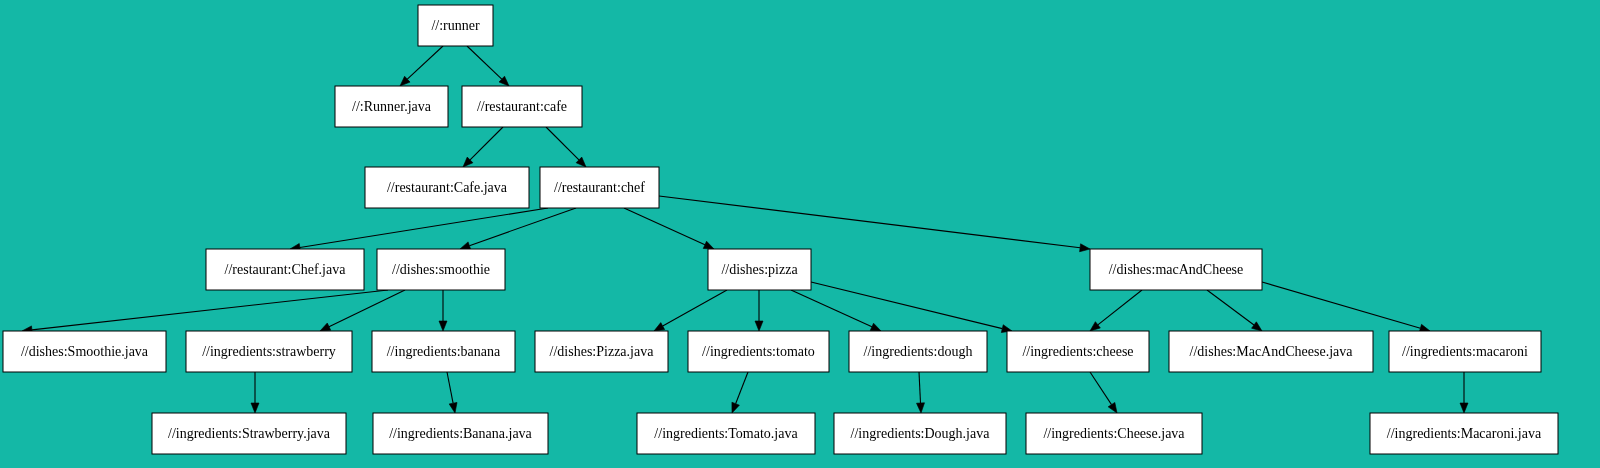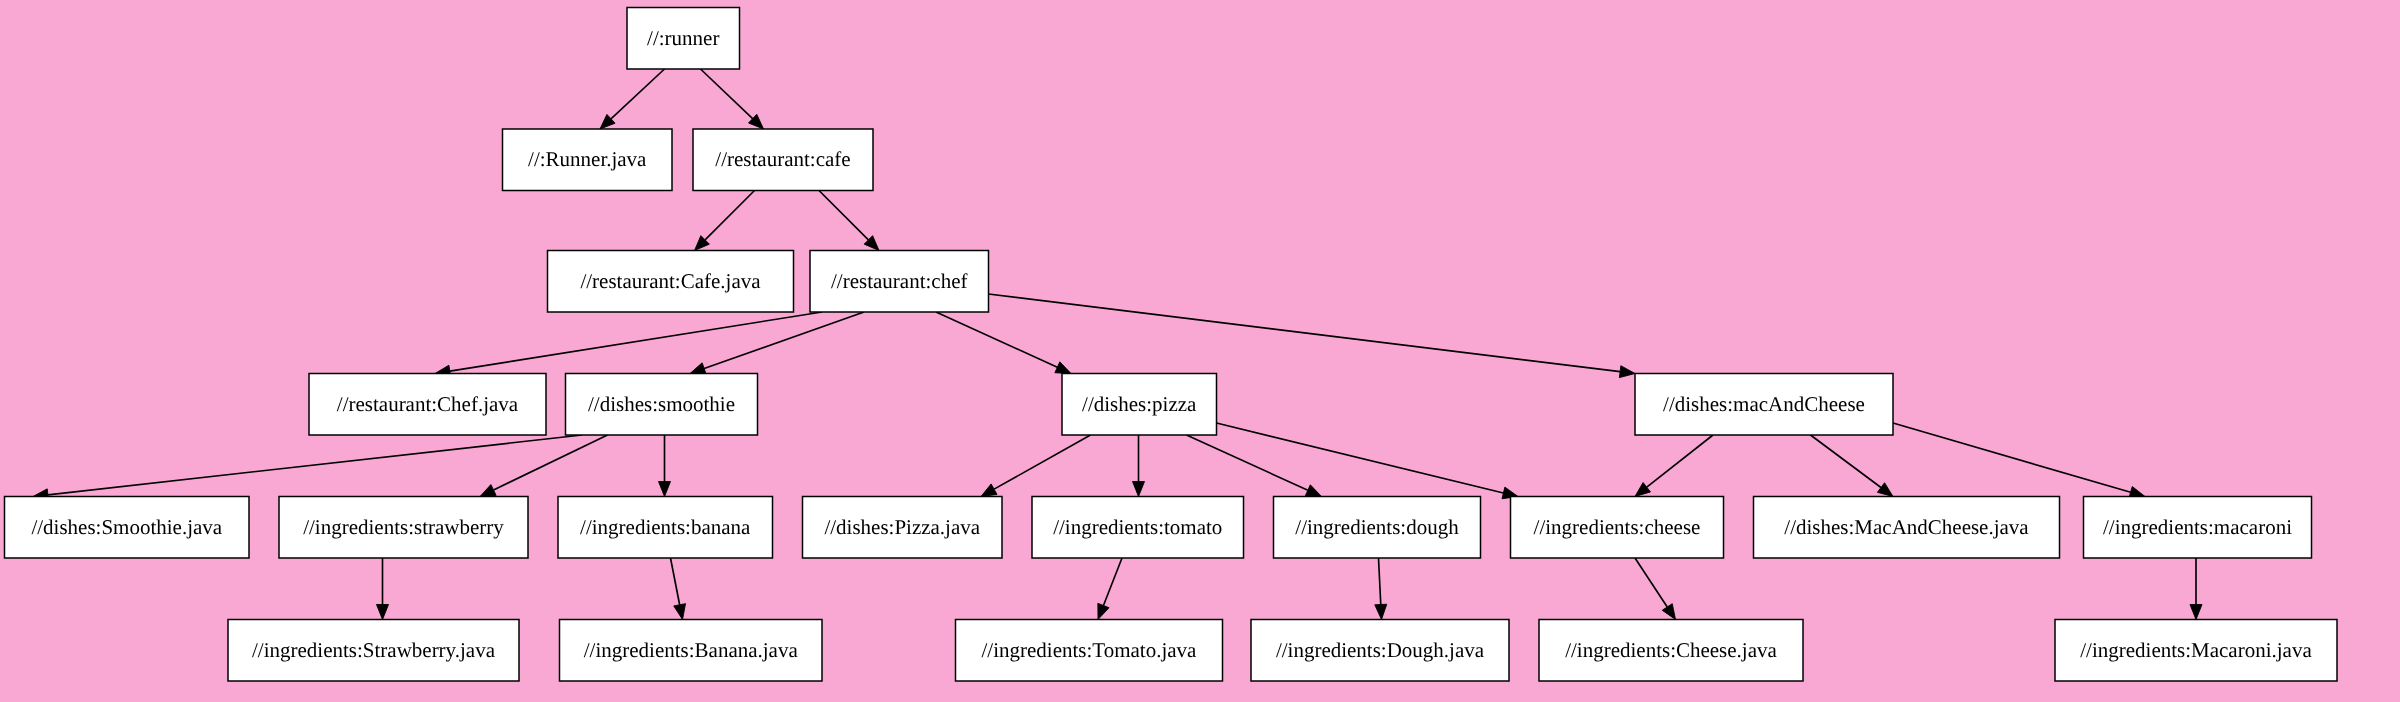--- a/index.html
+++ b/index.html
@@ -4,21 +4,21 @@
 <style>
   html, body {
     margin: 0;
     padding: 0;
     background: #ffffff;
   }
   #graph-root {
     position: relative;
     width: 1600px;
     height: 468px;
-    background: #f9a8d4;
+    background: #14b8a6;
     font-family: "Liberation Serif", "DejaVu Serif", serif;
     overflow: hidden;
   }
   svg#graph-canvas {
     position: absolute;
     top: 0;
     left: 0;
     width: 1600px;
     height: 468px;
     display: block;

